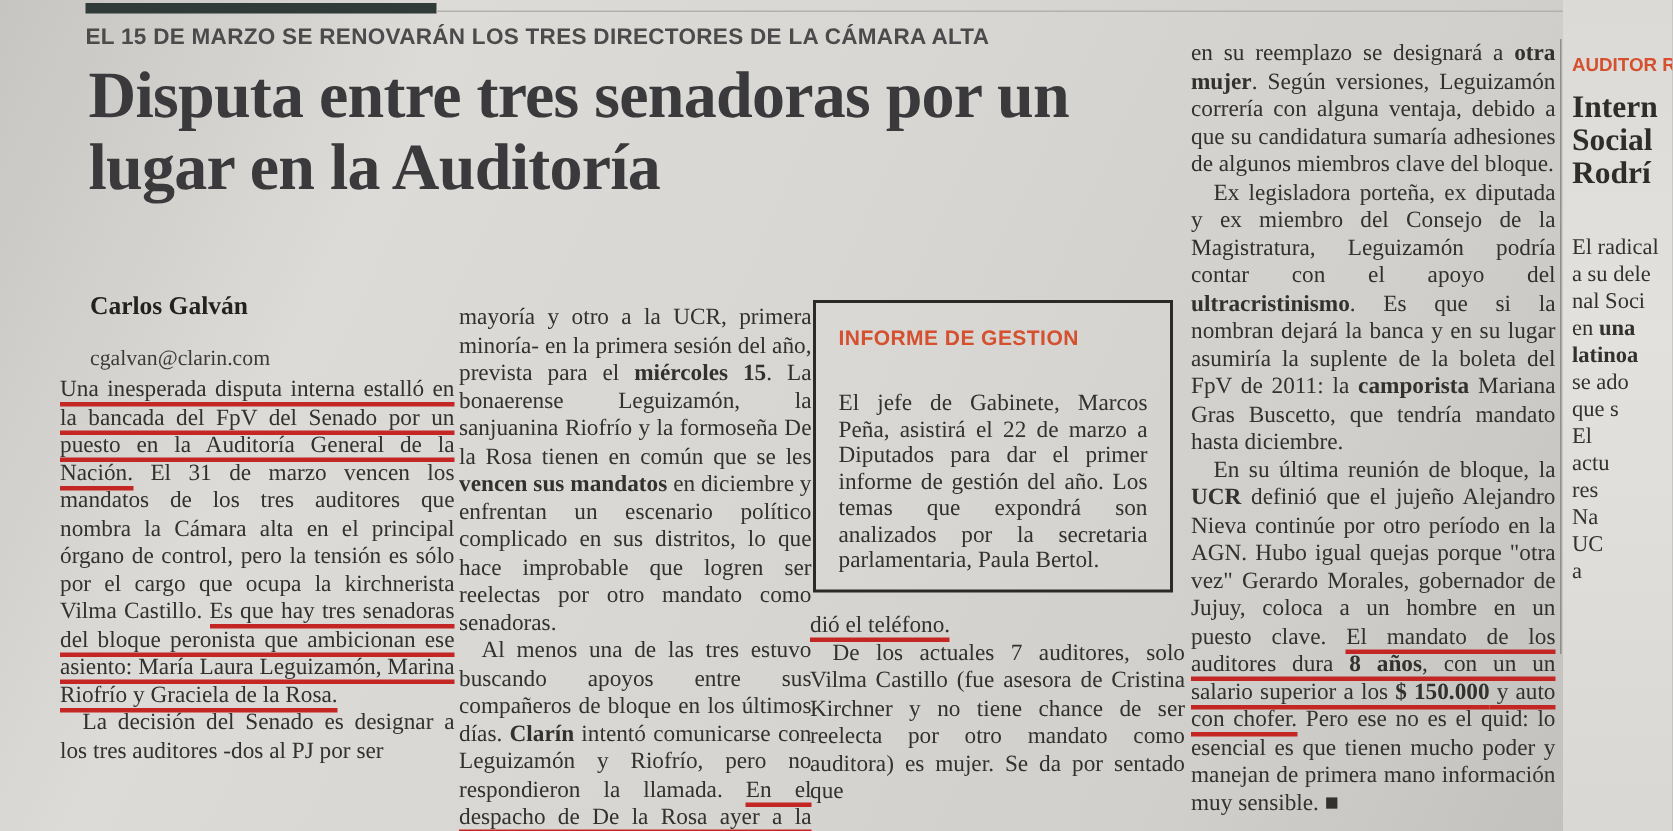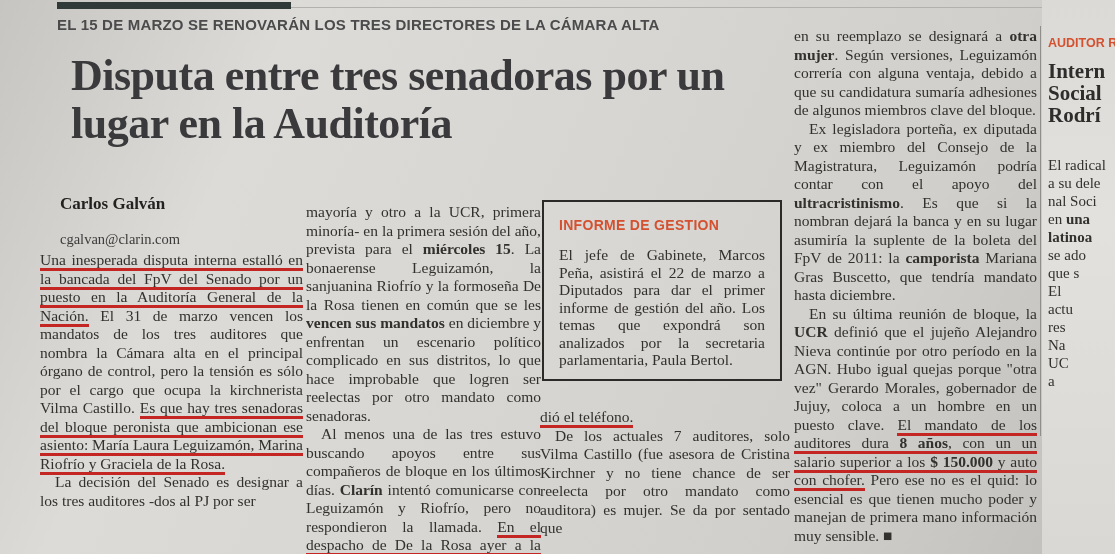--- a/index.html
+++ b/index.html
@@ -29,21 +29,21 @@
   span.u{border-bottom:3px solid var(--underline-red); padding-bottom:0px;}
   .infobox{
     border:2px solid #2b2a28; padding:15px 15px 10px 15px;
     background:rgba(255,255,255,0.06);
   }
   .infobox-label{
     font-family:"Liberation Sans", sans-serif; font-weight:700; font-size:14px;
     color:var(--label-orange); letter-spacing:.3px;
   }
   .infobox-body{
-    margin-top:13px; font-size:15.5px; line-height:17.5px;
+    margin-top:27px; font-size:15.5px; line-height:17.5px;
     text-align:justify; text-align-last:left; color:#33312e;
   }
   .rail-bg{background:linear-gradient(180deg,#dbdad7,#e2e1de 40%,#d9d8d5);}
   .divider{background:#8f8e8b;}
   .rail{overflow:hidden;}
   .rail-kicker{
     font-family:"Liberation Sans", sans-serif; font-weight:700; font-size:12.5px;
     color:var(--label-orange); white-space:nowrap;
   }
   .rail-headline{font-weight:700; font-size:21px; line-height:22px; color:#2e2d2b;}
@@ -53,21 +53,21 @@
 </style>
 </head>
 <body>
 
 <div id="paper">
 
   <div class="abs bar" style="left:57px; top:2px; width:234px; height:7px;"></div>
   <div class="abs rule" style="left:291px; top:7px; width:824px; height:1px;"></div>
 
   <div class="abs kicker" style="left:57px; top:16px;">EL 15 DE MARZO SE RENOVARÁN LOS TRES DIRECTORES DE LA CÁMARA ALTA</div>
-  <h1 class="abs headline" style="left:55px; top:36px; width:690px; margin:16px;">Disputa entre tres senadoras por un lugar en la Auditoría</h1>
+  <h1 class="abs headline" style="left:55px; top:36px; width:690px; margin:4px;">Disputa entre tres senadoras por un lugar en la Auditoría</h1>
 
   <div class="abs" style="left:60px; top:194px;">
     <div class="byline-name">Carlos Galván</div>
     <div class="byline-email">cgalvan@clarin.com</div>
   </div>
 
   <div class="abs col" style="left:40px; top:251px; width:263px;">
       <p class="para"><span class="u">Una inesperada disputa interna estalló en la bancada del FpV del Senado por un puesto en la Auditoría General de la Nación.</span><span> El 31 de marzo vencen los mandatos de los tres auditores que nombra la Cámara alta en el principal órgano de control, pero la tensión es sólo por el cargo que ocupa la kirchnerista Vilma Castillo. </span><span class="u">Es que hay tres senadoras del bloque peronista que ambicionan ese asiento: María Laura Leguizamón, Marina Riofrío y Graciela de la Rosa.</span></p>
       <p class="para ind"><span>La decisión del Senado es designar a los tres auditores -dos al PJ por ser</span></p>
     </div>

